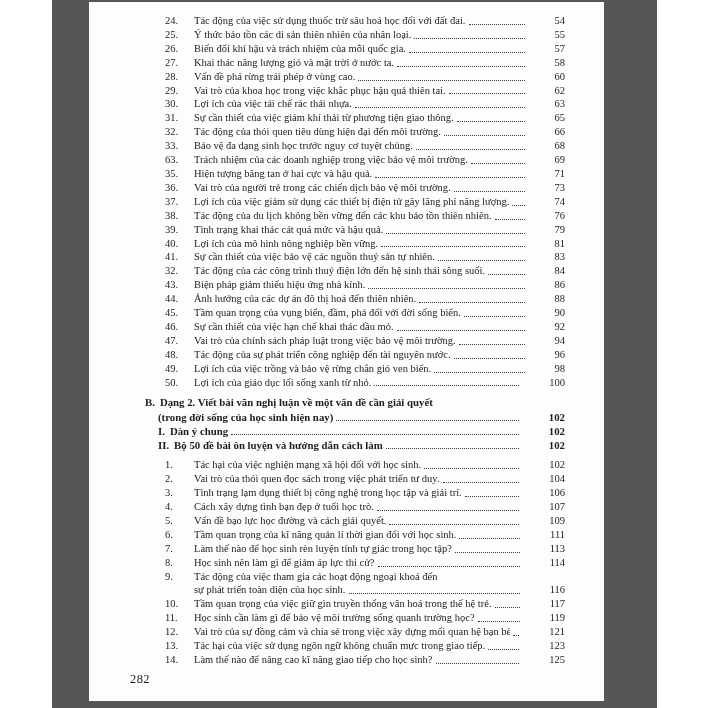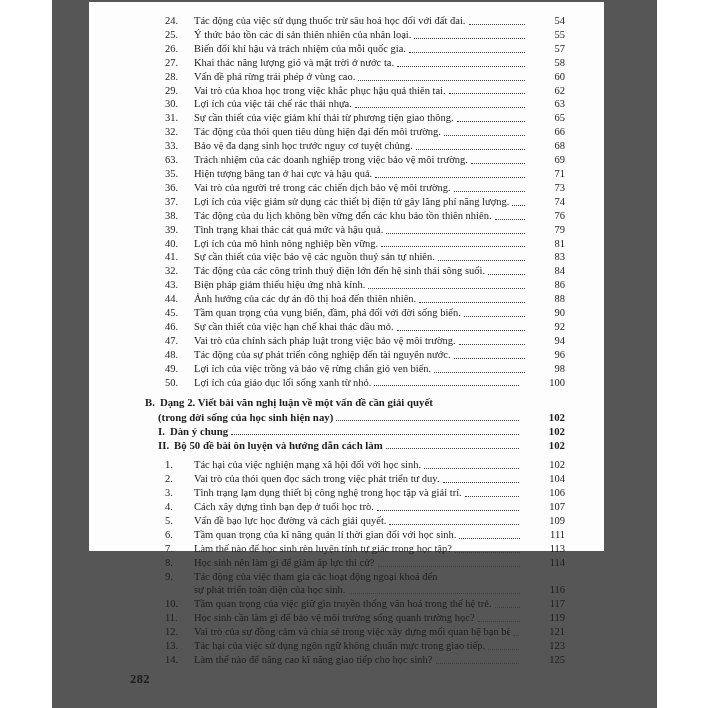--- a/index.html
+++ b/index.html
@@ -6,21 +6,21 @@
   body {
     width: 708px; height: 708px; position: relative; overflow: hidden;
     background: #ffffff;
     font-family: "Liberation Serif", "DejaVu Serif", serif;
   }
   .backdrop {
     position: absolute; left: 52px; top: 0; width: 605px; height: 708px;
     background: var(--backdrop, #565656);
   }
   .book-page {
-    position: absolute; left: 37px; top: 2px; width: 515px; height: 549px;
+    position: absolute; left: 37px; top: 2px; width: 515px; height: 699px;
     background: var(--page, #fdfdfd);
     color: var(--text, #1d1d1d);
   }
   .toc { padding-top: 12px; }
   .row {
     display: flex; align-items: baseline;
     padding-right: 39px;
     line-height: 13.9px; font-size: 10.5px;
     white-space: nowrap;
   }
@@ -34,21 +34,21 @@
   }
   .pagenum { flex: 0 0 auto; margin-left: 28px; }
   .sec-b { margin-top: 6px; }
   .row.head { font-weight: bold; line-height: 14.2px; font-size: 10.8px; }
   .row.head-b { padding-left: 56px; }
   .row.head-sub { padding-left: 69px; }
   .hlabel { margin-right: 5px; }
   .part2 { margin-top: 6px; }
   .folio {
     position: absolute; left: 41px; top: 670px;
-    font-weight: bold; font-size: 12.5px; letter-spacing: 0.4px;
+    font-weight: normal; font-size: 12.5px; letter-spacing: 0.4px;
   }
 </style>
 </head>
 <body style="--backdrop: #565656; --page: #fdfdfd; --text: #1d1d1d;">
 
 <div class="backdrop">
   <div class="book-page">
     <div class="toc">
 
       <div class="toc-list part1">

